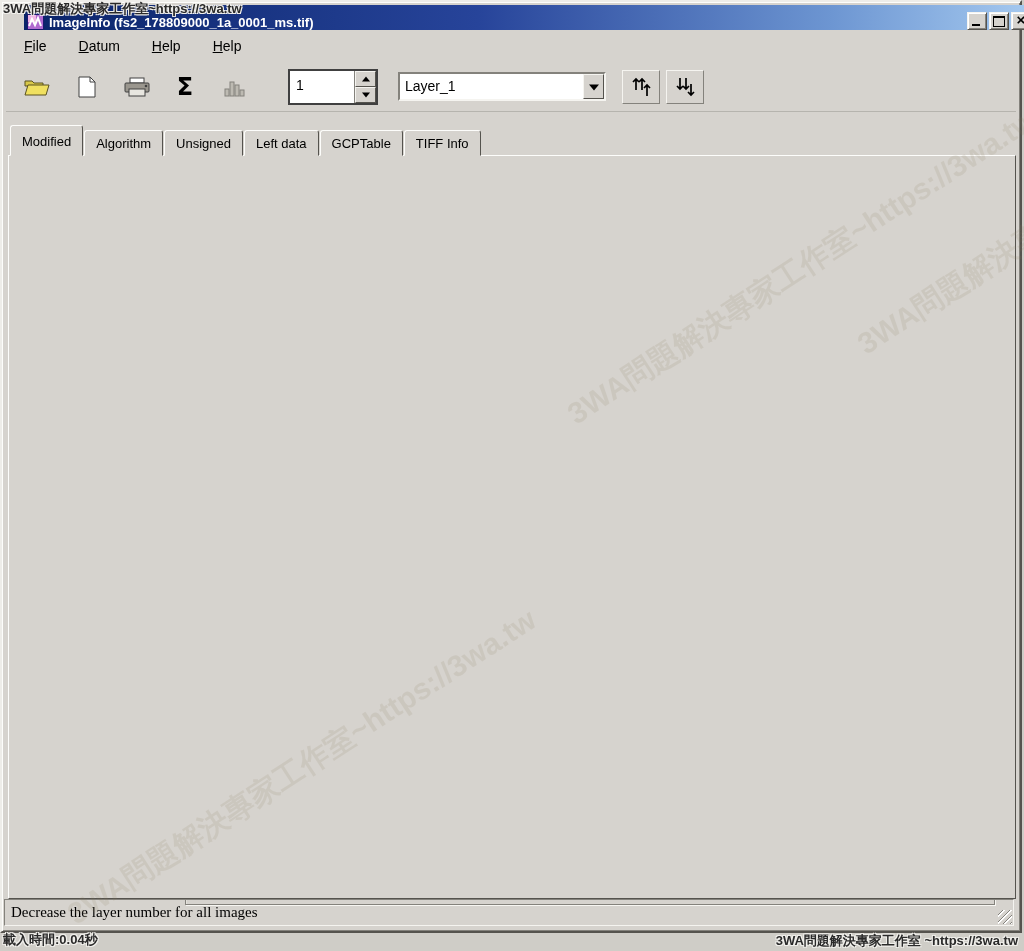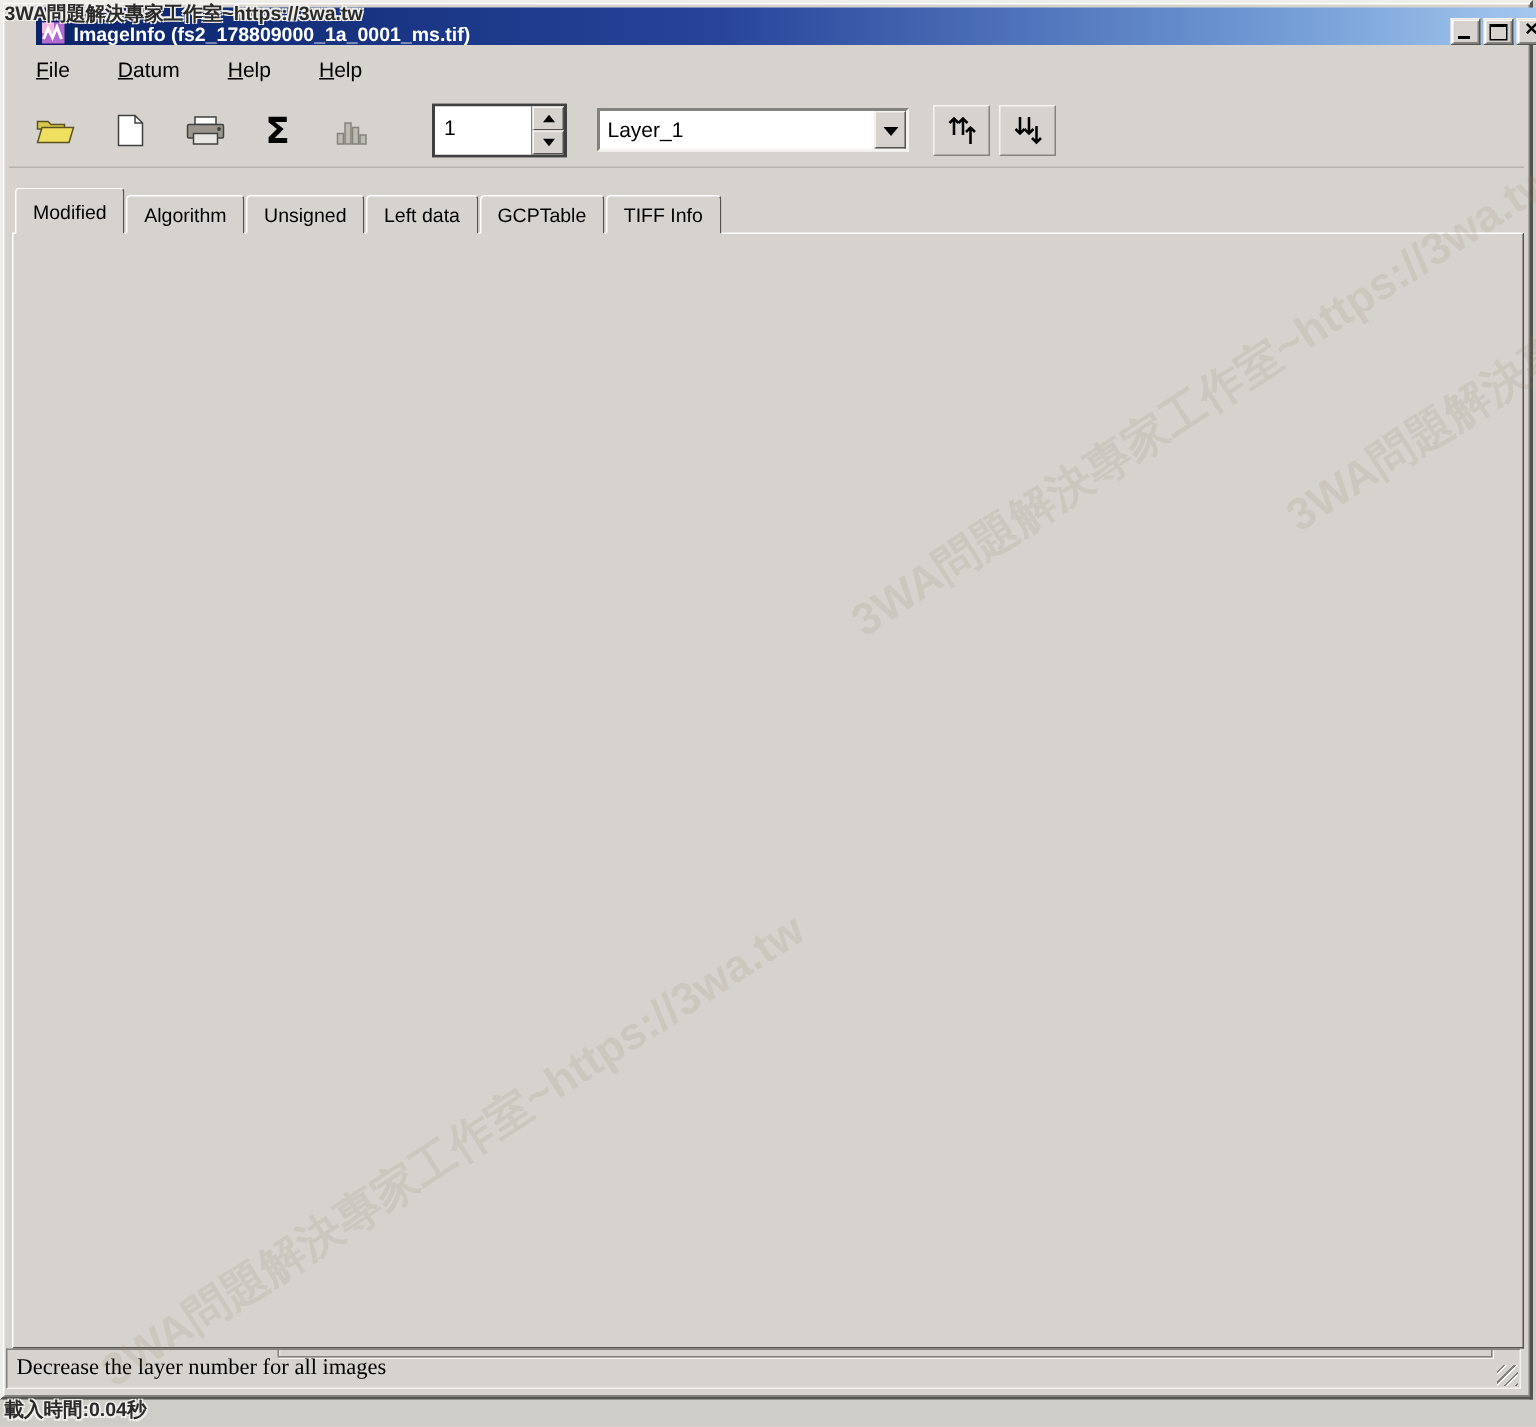--- a/index.html
+++ b/index.html
@@ -338,14 +338,15 @@
   <div class="statusbar">
     <span>Decrease the layer number for all images</span>
     <div class="grip"></div>
   </div>
 
   <div class="wm-diag" style="left:560px; top:400px;">3WA問題解決專家工作室~https://3wa.tw</div>
   <div class="wm-diag" style="left:60px; top:900px;">3WA問題解決專家工作室~https://3wa.tw</div>
   <div class="wm-diag" style="left:850px; top:330px;">3WA問題解決專家工作室~https://3wa.tw</div>
 
   <div class="wm" style="left:3px; top:931px;">載入時間:0.04秒</div>
+  <div class="wm" style="right:6px; top:932px;">3WA問題解決專家工作室 ~https://3wa.tw</div>
 
 </div>
 
 </body></html>

